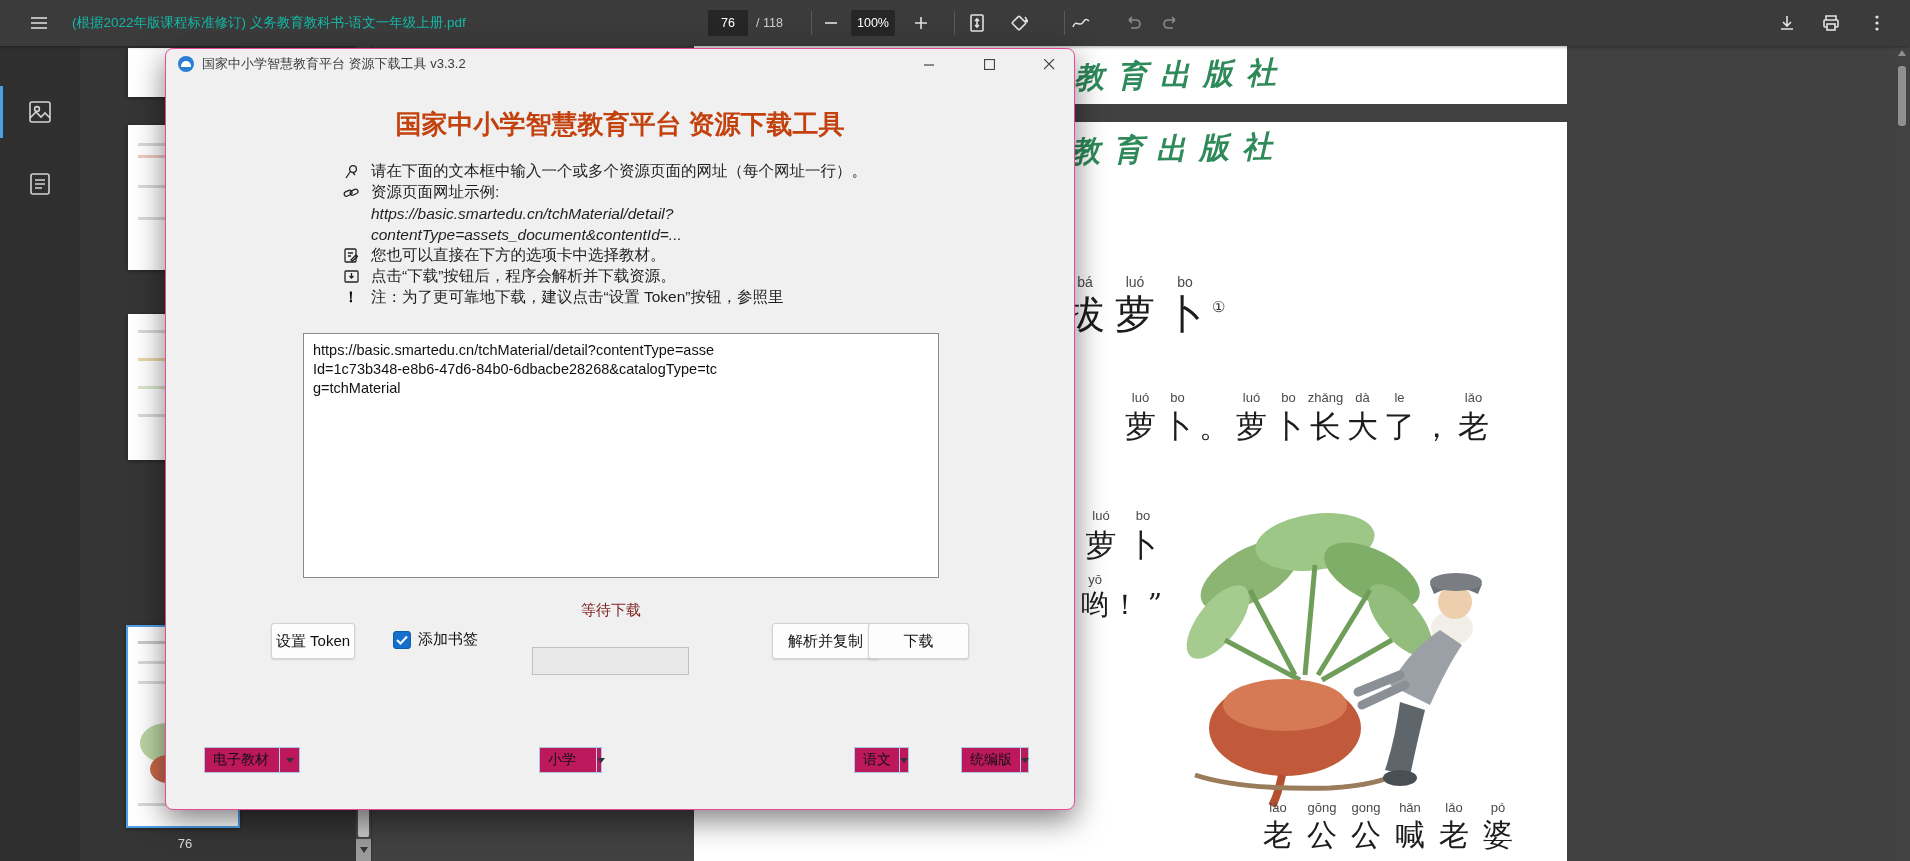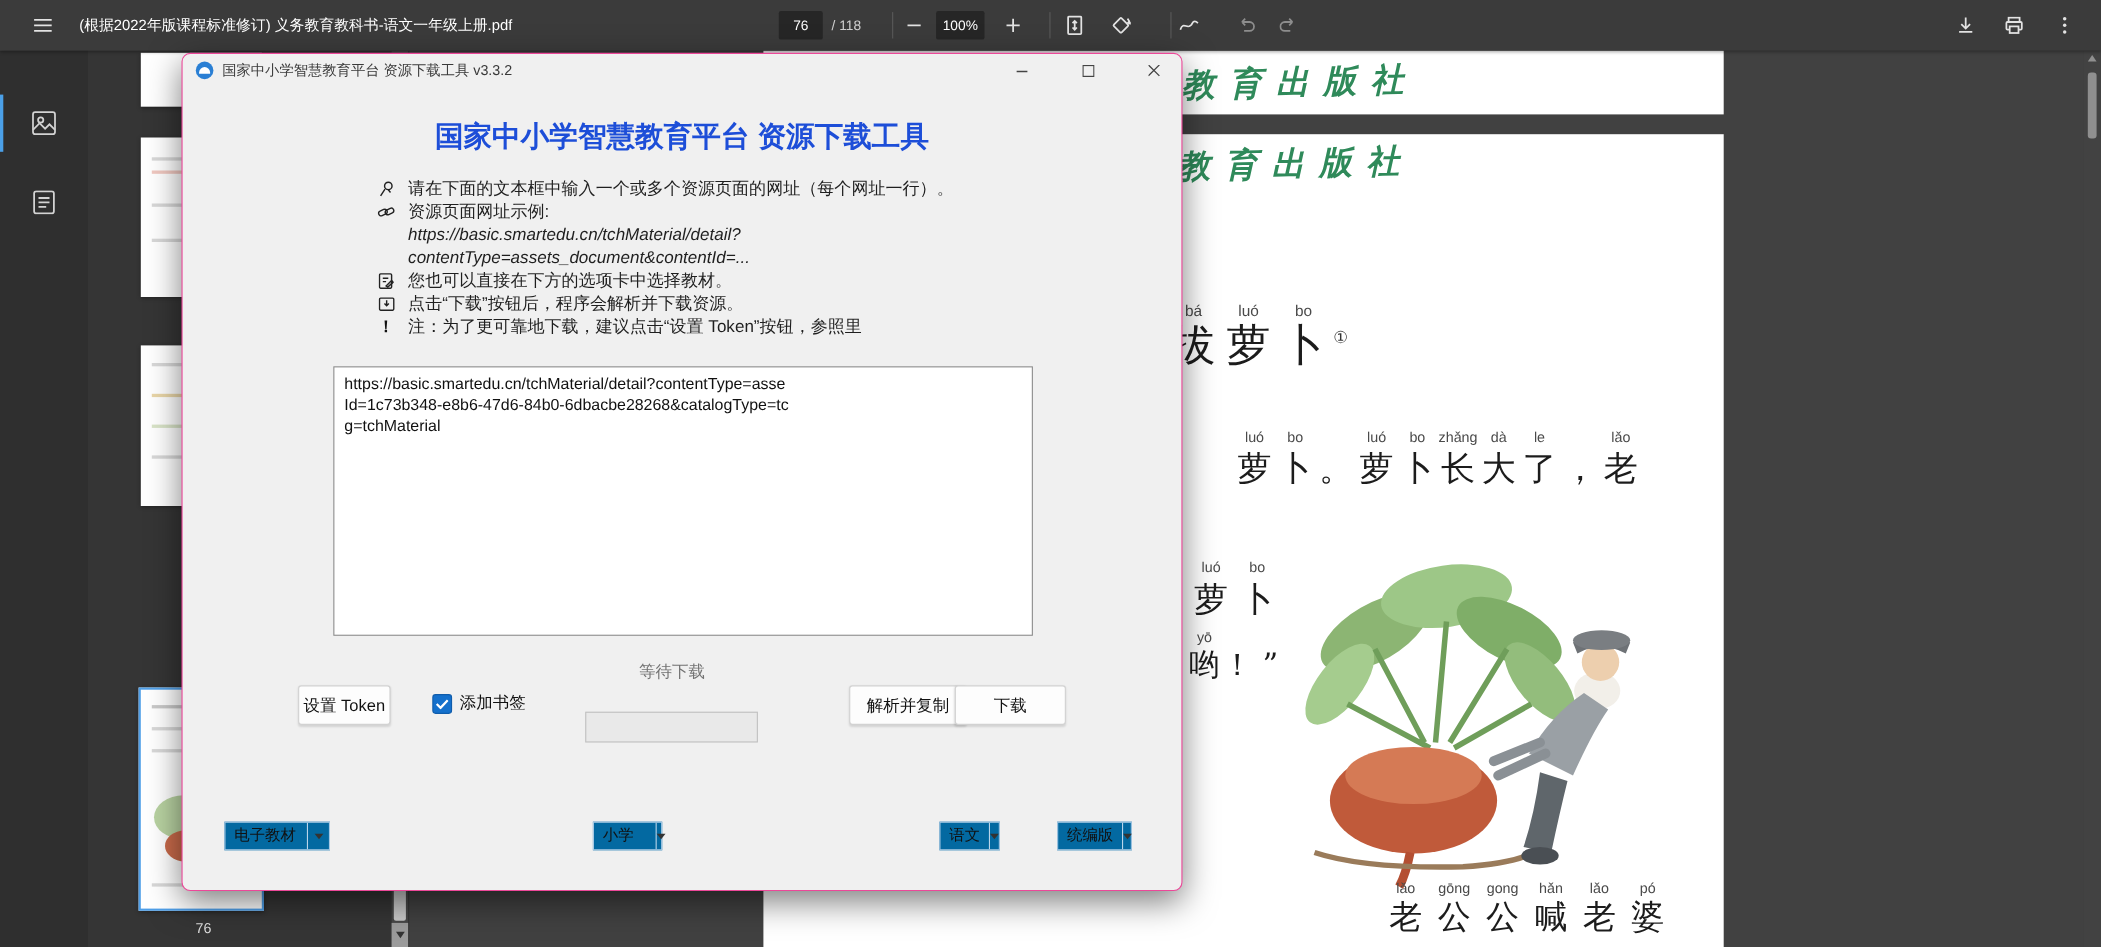--- a/index.html
+++ b/index.html
@@ -6,21 +6,21 @@
   body { background:#222; font-family:"Liberation Sans", sans-serif; }
   #screen { position:relative; width:1910px; height:861px; overflow:hidden; background:#414141; }
   .abs { position:absolute; }
 
   
   #toolbar { left:0; top:0; width:1910px; height:46px; background:#3b3b3b; z-index:5;
              box-shadow:0 1px 3px rgba(0,0,0,.35); display:flex; align-items:center; }
   .tb-icon { width:38px; height:32px; display:flex; align-items:center; justify-content:center; border-radius:4px; }
   .tb-icon svg { stroke:#e3e3e3; fill:none; stroke-width:1.6; }
   .tb-icon.dim svg { stroke:#8d8d8d; }
-  #doc-title { color:#ffffff; font-size:13.5px; margin-left:14px; white-space:nowrap; max-width:560px; overflow:hidden; }
+  #doc-title { color:#14b8a6; font-size:13.5px; margin-left:14px; white-space:nowrap; max-width:560px; overflow:hidden; }
   .tb-box { background:#262626; border-radius:2px; color:#fff; font-size:12.5px; display:flex;
             align-items:center; justify-content:center; height:26px; }
   .tb-sep { width:1px; height:24px; background:#5a5a5a; margin:0 10px; }
   .tb-dim-text { color:#cfcfcf; font-size:12.5px; }
 
   
   #iconstrip { left:0; top:46px; width:80px; height:815px; background:#2f2f2f; z-index:2; }
   .strip-item { position:absolute; left:0; width:80px; height:52px; display:flex; align-items:center; justify-content:center; }
   .strip-item svg { stroke:#d3d3d3; fill:none; stroke-width:1.6; }
   .active-bar { position:absolute; left:0; width:3px; background:#4ba0e8; }
@@ -64,40 +64,40 @@
                     border-left:4px solid transparent; border-right:4px solid transparent; border-bottom:6px solid #8f8f8f; }
   #doc-scroll .sthumb { position:absolute; top:20px; left:4px; width:8px; height:60px; background:#8f8f8f; border-radius:3px; }
 
   
   #appwin { left:165px; top:48px; width:910px; height:762px; background:#f0f0f0; z-index:10;
             border:1px solid #ec4899; border-radius:8px; box-shadow:0 10px 30px rgba(0,0,0,.5); }
   #app-titlebar { position:absolute; left:0; top:0; right:0; height:30px; display:flex; align-items:center; }
   #app-title { font-size:13px; color:#3a3a3a; margin-left:8px; }
   .win-btn { position:absolute; top:0; width:44px; height:30px; display:flex; align-items:center; justify-content:center; }
   .win-btn svg { stroke:#444; fill:none; stroke-width:1.2; }
-  #app-heading { position:absolute; left:0; right:0; top:58px; text-align:center; font-size:26px; font-weight:bold; color:#1d4ed8; }
+  #app-heading { position:absolute; left:0; right:0; top:58px; text-align:center; font-size:26px; font-weight:bold; color:#c2410c; }
   .ins-line { position:absolute; left:175px; height:21px; display:flex; align-items:center; }
   .ins-icon { width:20px; display:flex; align-items:center; justify-content:center; }
   .ins-icon svg { stroke:#222; fill:none; stroke-width:1.3; }
   .ins-ex { font-weight:bold; font-size:15px; color:#111; }
   .ins-text { margin-left:10px; font-size:15.5px; color:#1f1f1f; white-space:nowrap; }
   .ins-cont .ins-text { margin-left:10px;font-style:italic; }
   #url-box { position:absolute; left:137px; top:284px; width:636px; height:245px; background:#fff;
              border:1px solid #8a8a8a; padding:7px 9px; font-size:14.5px; color:#111; line-height:19px;
              overflow:hidden; cursor:text; }
   .app-btn { position:absolute; height:36px; background:#fdfdfd; border:1px solid #d2d2d2; border-radius:3px;
              font-size:15px; color:#111; display:flex; align-items:center; justify-content:center;
              box-shadow:0 1px 2px rgba(0,0,0,.12); cursor:default; }
   #chk-row { position:absolute; left:227px; top:581px; display:flex; align-items:center; }
   #chk-box { width:18px; height:18px; background:#1470cc; border:1px solid #0f5cab; border-radius:3px;
              display:flex; align-items:center; justify-content:center; }
   #chk-label { margin-left:7px; font-size:15px; color:#111; }
-  #status-label { position:absolute; left:365px; top:552px; width:160px; text-align:center; font-size:15px; color:#737373; }
+  #status-label { position:absolute; left:365px; top:552px; width:160px; text-align:center; font-size:15px; color:#7f1d1d; }
   #progress-box { position:absolute; left:366px; top:598px; width:157px; height:28px; background:#e9e9e9; border:1px solid #c0c0c0; }
-  .combo { position:absolute; top:698px; height:26px; background:#0369a1; border:1px solid #a6c8e4;
+  .combo { position:absolute; top:698px; height:26px; background:#be185d; border:1px solid #a6c8e4;
            display:flex; align-items:center; cursor:default; }
   .combo-label { font-size:14px; color:#111; padding:0 8px; flex:1; white-space:nowrap; }
   .combo-arrow { width:20px; align-self:stretch; border-left:1px solid #b9d4ea; display:flex; align-items:center; justify-content:center; }
   .combo-arrow .tri { width:0; height:0; border-left:4px solid transparent; border-right:4px solid transparent; border-top:5px solid #333; }
 
   
   #dialog { left:775px; top:288px; width:372px; height:212px; background:#fff; z-index:20;
             border:1px solid #b0b0b0; border-radius:8px; box-shadow:0 12px 34px rgba(0,0,0,.5); overflow:hidden; }
   #dlg-titlebar { position:absolute; left:0; top:0; right:0; height:30px; background:#f7f7f7;
                   display:flex; align-items:center; }

